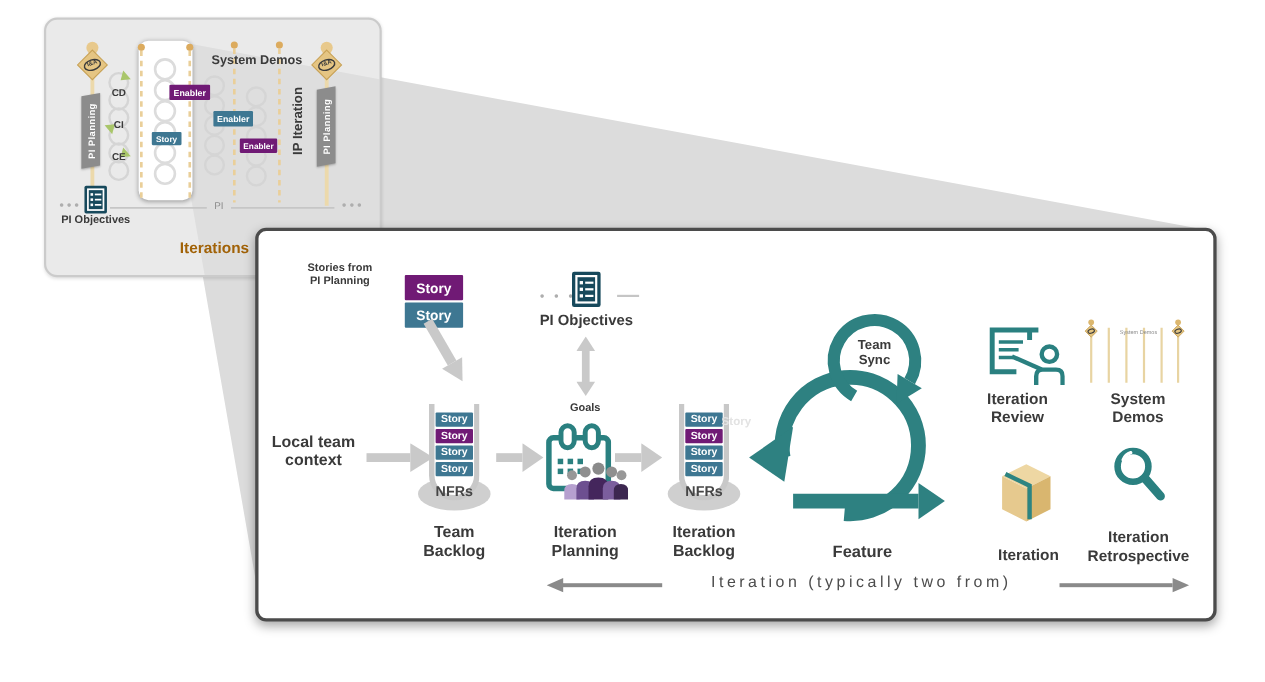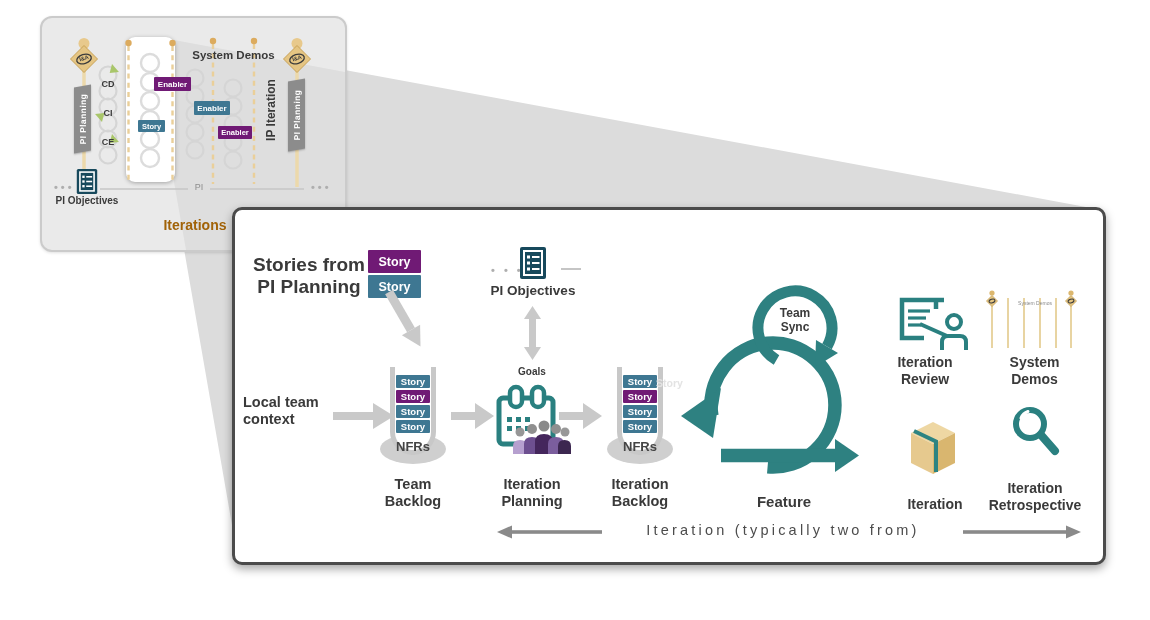--- a/index.html
+++ b/index.html
@@ -156,30 +156,30 @@
         <rect x="8" y="15.5" width="3" height="3"></rect>
           <rect x="13" y="16" width="7.5" height="2"></rect>
         <rect x="8" y="21.5" width="3" height="3"></rect>
           <rect x="13" y="22" width="7.5" height="2"></rect>
       </g>
     </svg>
   </div>
 
   <div class="detail">
 
-    <div class="lbl" style="left:10px;top:44px;width:128px;font-size:19px">Stories from
+    <div class="lbl" style="left:10px;top:28px;width:128px;font-size:10px">Stories from
 PI Planning</div>
     <div class="badge red" style="left:133px;top:40px;width:53px;height:23px;font-size:12.5px">Story</div>
     <div class="badge blue" style="left:133px;top:65px;width:53px;height:23px;font-size:12.5px">Story</div>
     <svg class="abs" style="left:144px;top:78px" width="56" height="72">
       <line x1="10" y1="4" x2="32" y2="42" stroke="#c9c9c9" stroke-width="9"></line>
       <polygon points="41.5,58.5 41.1,36.7 22.9,47.3" fill="#c9c9c9"></polygon>
     </svg>
 
-    <div class="lbl" style="left:8px;top:184px;width:84px;font-size:14.5px;text-align:left">Local team
+    <div class="lbl" style="left:8px;top:184px;width:84px;font-size:14.5px;text-align:center">Local team
 context</div>
     <svg class="abs" style="left:98px;top:193px" width="62" height="26">
       <rect x="0" y="9" width="40" height="8" fill="#c9c9c9"></rect>
         <polygon points="40,0 61,13 40,26" fill="#c9c9c9"></polygon>
     </svg>
 
     <div class="nfr-ellipse" style="left:145px;top:224px"></div>
     <div class="tube" style="left:155px;top:157px"></div>
     <div class="badge blue sbadge" style="left:161px;top:165px">Story</div>
     <div class="badge red sbadge" style="left:161px;top:180px">Story</div>

